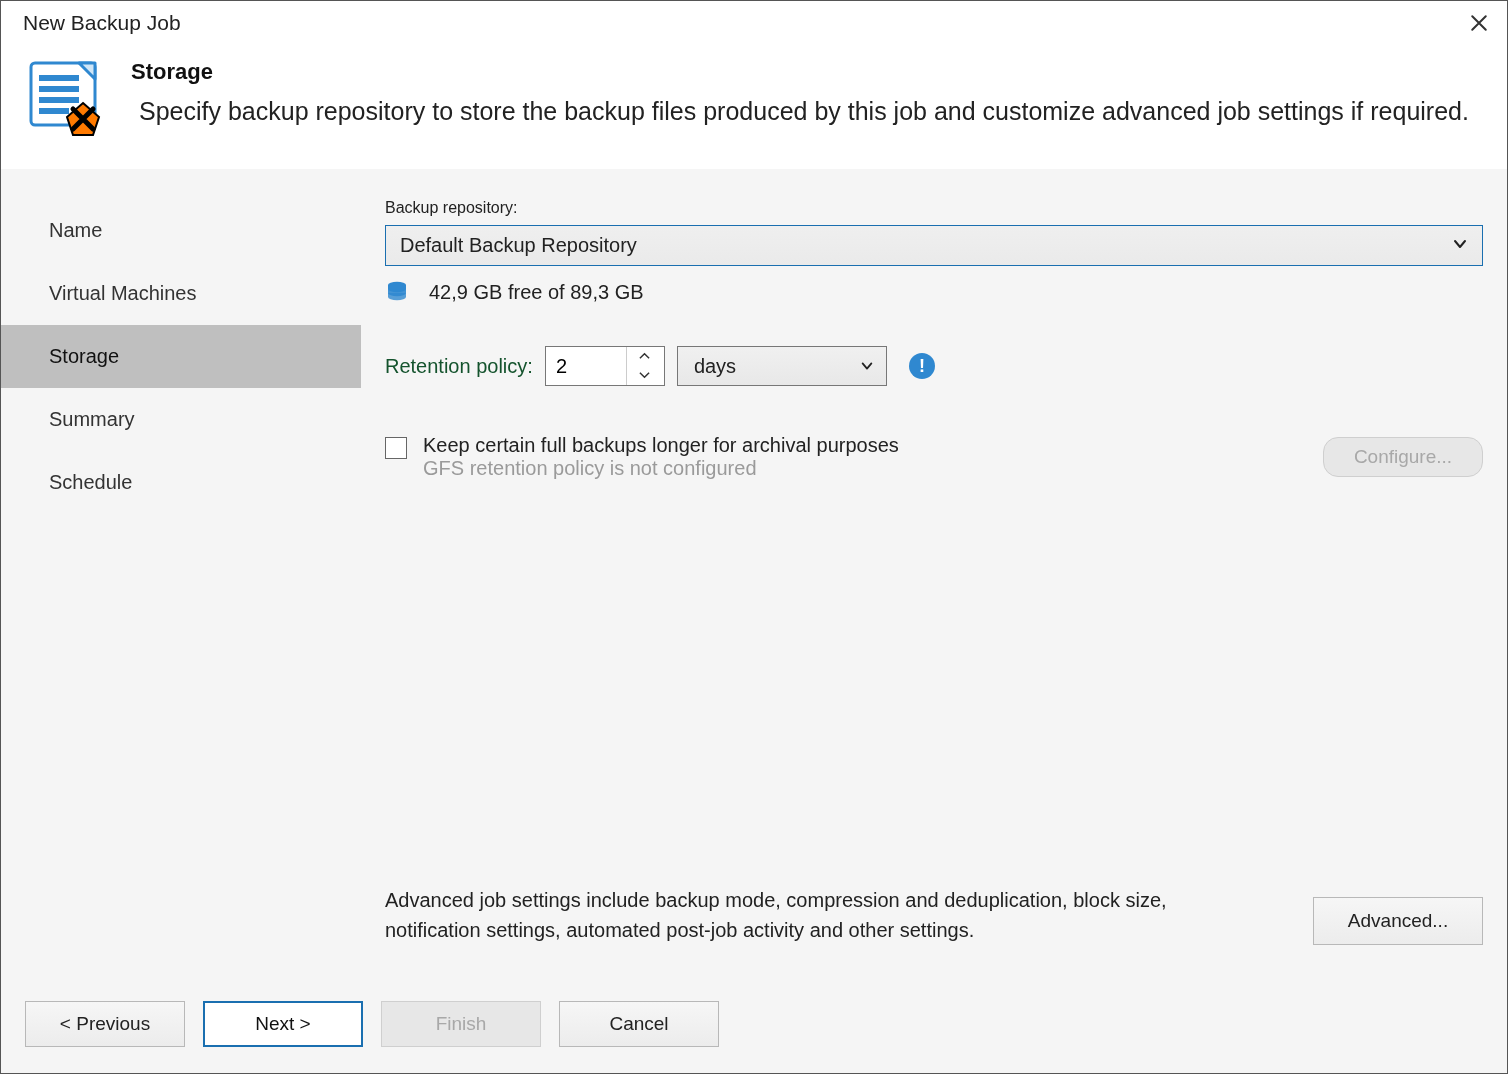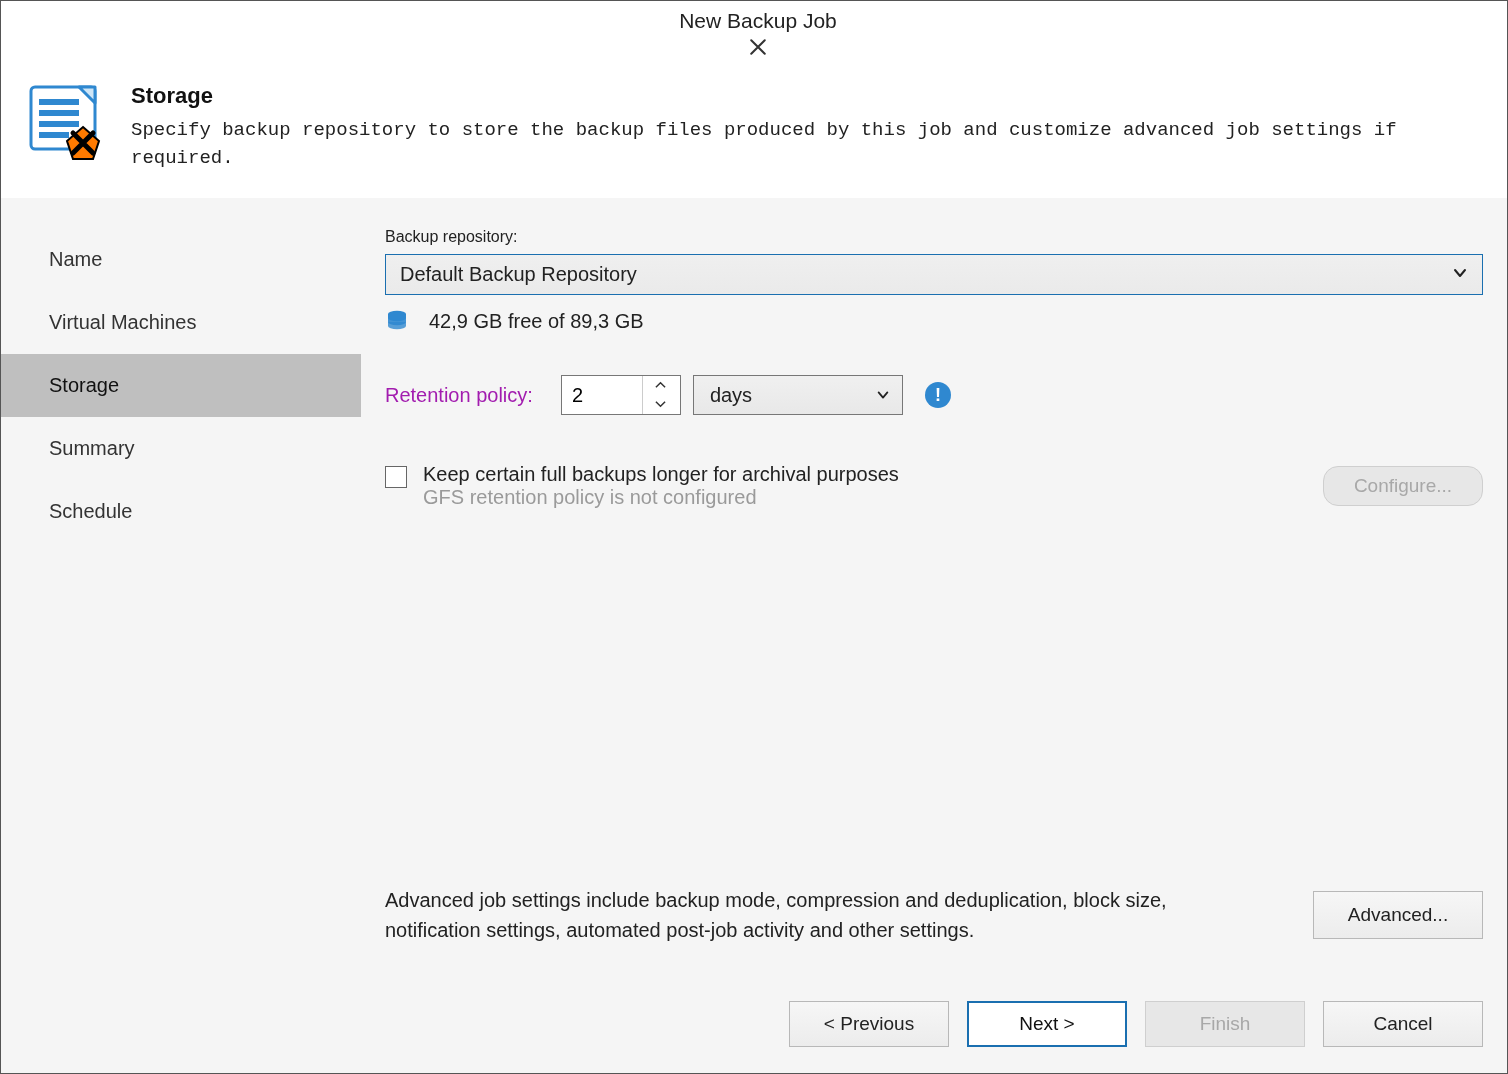--- a/index.html
+++ b/index.html
@@ -18,21 +18,20 @@
     display: flex;
     flex-direction: column;
     position: relative;
   }
   
   .titlebar {
     display: flex;
     align-items: center;
     justify-content: space-between;
     padding: 8px 14px 6px 22px;
-    flex-direction: column;
   }
   .titlebar .title {
     font-size: 21px;
     color: #222;
   }
   .close-btn {
     width: 28px; height: 28px;
     display: flex; align-items: center; justify-content: center;
     cursor: pointer;
     color: #333;
@@ -52,25 +51,24 @@
     margin-top: -6px;
   }
   .header-text { flex: 1; }
   .header-text h1 {
     margin: 0 0 8px 0;
     font-size: 22px;
     font-weight: 700;
     color: #111;
   }
   .header-text p {
-    margin: 0;
-    font-size: 19px;
+    margin: 8px;
+    font-size: 25px;
     color: #222;
     line-height: 1.45;
-    font-family: Liberation Mono, monospace;
   }
 
   
   .body {
     flex: 1;
     display: flex;
     min-height: 0;
     background: #f5f5f5;
   }
   .sidebar {
@@ -129,21 +127,21 @@
     color: #222;
   }
   .disk-icon { width: 24px; height: 24px; color: #2f88d0; }
 
   .retention-row {
     display: flex;
     align-items: center;
     gap: 12px;
     margin-top: 42px;
   }
-  .retention-row .lbl { font-size: 20px; color: #a21caf; margin-right: 16px; }
+  .retention-row .lbl { font-size: 20px; color: #14532d; margin-right: 0; }
 
   .spinner {
     display: flex;
     border: 1px solid #777;
     background: #fff;
     height: 40px;
     width: 120px;
   }
   .spinner input {
     border: none; outline: none;
@@ -241,36 +239,36 @@
     border: 2px solid #1a6fb0;
     background: #fff;
     color: #111;
   }
   .btn-configure {
     width: 160px; height: 40px; border-radius: 15px;
   }
   .advanced-row {
     margin-top: auto;
     display: flex;
-    align-items: center;
+    align-items: flex-end;
     gap: 46px;
     padding-bottom: 36px;
   }
   .advanced-row .desc {
     flex: 1;
     font-size: 20px;
     color: #222;
     line-height: 1.5;
   }
   .btn-advanced { width: 170px; height: 48px; }
 
   
   .footer {
     display: flex;
-    justify-content: flex-end;
+    justify-content: flex-start;
     gap: 18px;
     padding: 20px 24px 26px 24px;
     background: #f5f5f5;
   }
   .footer .btn {
     width: 160px; height: 46px;
   }
 </style>
 </head>
 <body>

